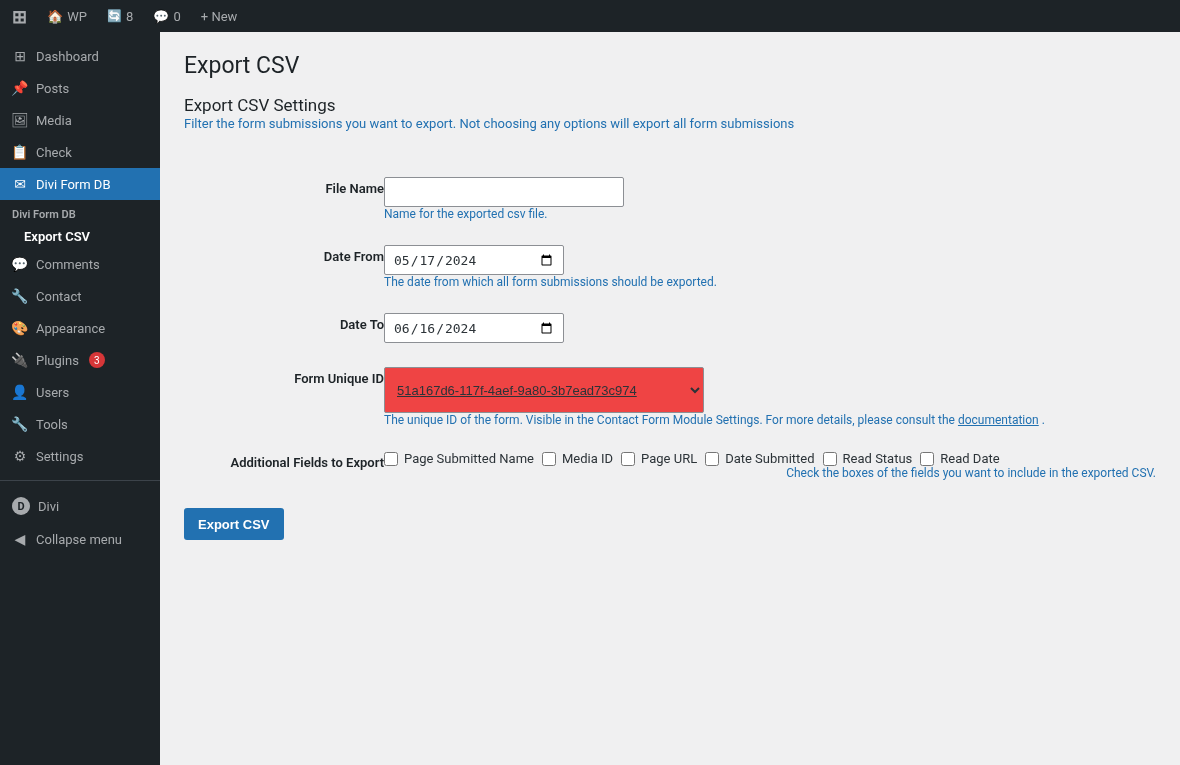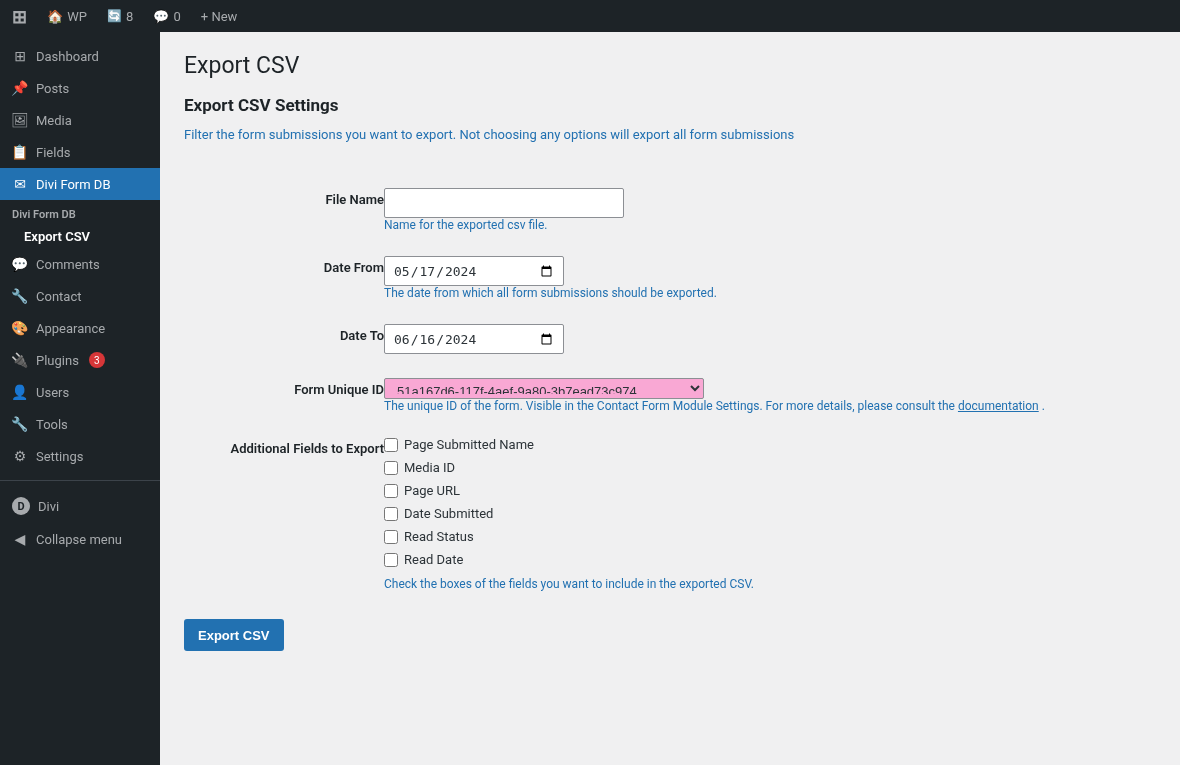--- a/index.html
+++ b/index.html
@@ -88,23 +88,23 @@
       padding: 20px 24px;
     }
     .page-title {
       font-size: 23px;
       font-weight: 400;
       color: #1d2327;
       margin-bottom: 16px;
     }
     .section-title {
       font-size: 17px;
-      font-weight: 700;
+      font-weight: 400;
       color: #1d2327;
-      margin-bottom: 12px;
+      margin-bottom: 1px;
     }
     .description-text {
       color: #2271b1;
       font-size: 13px;
       margin-bottom: 34px;
     }
     .form-row {
       display: flex;
       align-items: flex-start;
       padding: 12px 0;
@@ -143,28 +143,29 @@
     }
     .field-hint {
       color: #2271b1;
       font-size: 12px;
     }
     .form-select {
       padding: 4px 8px;
       border: 1px solid #8c8f94;
       border-radius: 2px;
       font-size: 13px;
-      background: #f9a8d4;
+      background: #ef4444;
       color: #2c3338;
-      height: 21px;
+      height: 46px;
       min-width: 320px;
+      text-decoration: underline;
     }
     .checkbox-group {
       display: flex;
-      flex-direction: column;
+      flex-direction: row;
       gap: 8px;
     }
     .checkbox-item {
       display: flex;
       align-items: center;
       gap: 6px;
     }
     .checkbox-item input[type="checkbox"] {
       width: 14px;
       height: 14px;
@@ -227,21 +228,21 @@
     <div class="sidebar-item">
       <span class="icon">📌</span>
       <span>Posts</span>
     </div>
     <div class="sidebar-item">
       <span class="icon">🖼</span>
       <span>Media</span>
     </div>
     <div class="sidebar-item">
       <span class="icon">📋</span>
-      <span>Fields</span>
+      <span>Check</span>
     </div>
     <div class="sidebar-item active">
       <span class="icon">✉</span>
       <span>Divi Form DB</span>
     </div>
     <div class="sidebar-section-label">Divi Form DB</div>
     <div class="sidebar-sub-item active-sub">
       <span>Export CSV</span>
     </div>
     <div class="sidebar-item">
@@ -355,20 +356,20 @@
           </div>
           <div class="checkbox-item">
             <input type="checkbox" id="cb-read-status" style="">
             <label for="cb-read-status">Read Status</label>
           </div>
           <div class="checkbox-item">
             <input type="checkbox" id="cb-read-date" style="">
             <label for="cb-read-date">Read Date</label>
           </div>
         </div>
-        <div class="field-hint" style="margin-top: 10px;">Check the boxes of the fields you want to include in the exported CSV.</div>
+        <div class="field-hint" style=" text-align: right;">Check the boxes of the fields you want to include in the exported CSV.</div>
       </div>
     </div>
 
     
     <button class="export-btn">Export CSV</button>
   </div>
 </div>
 
 </body></html>

